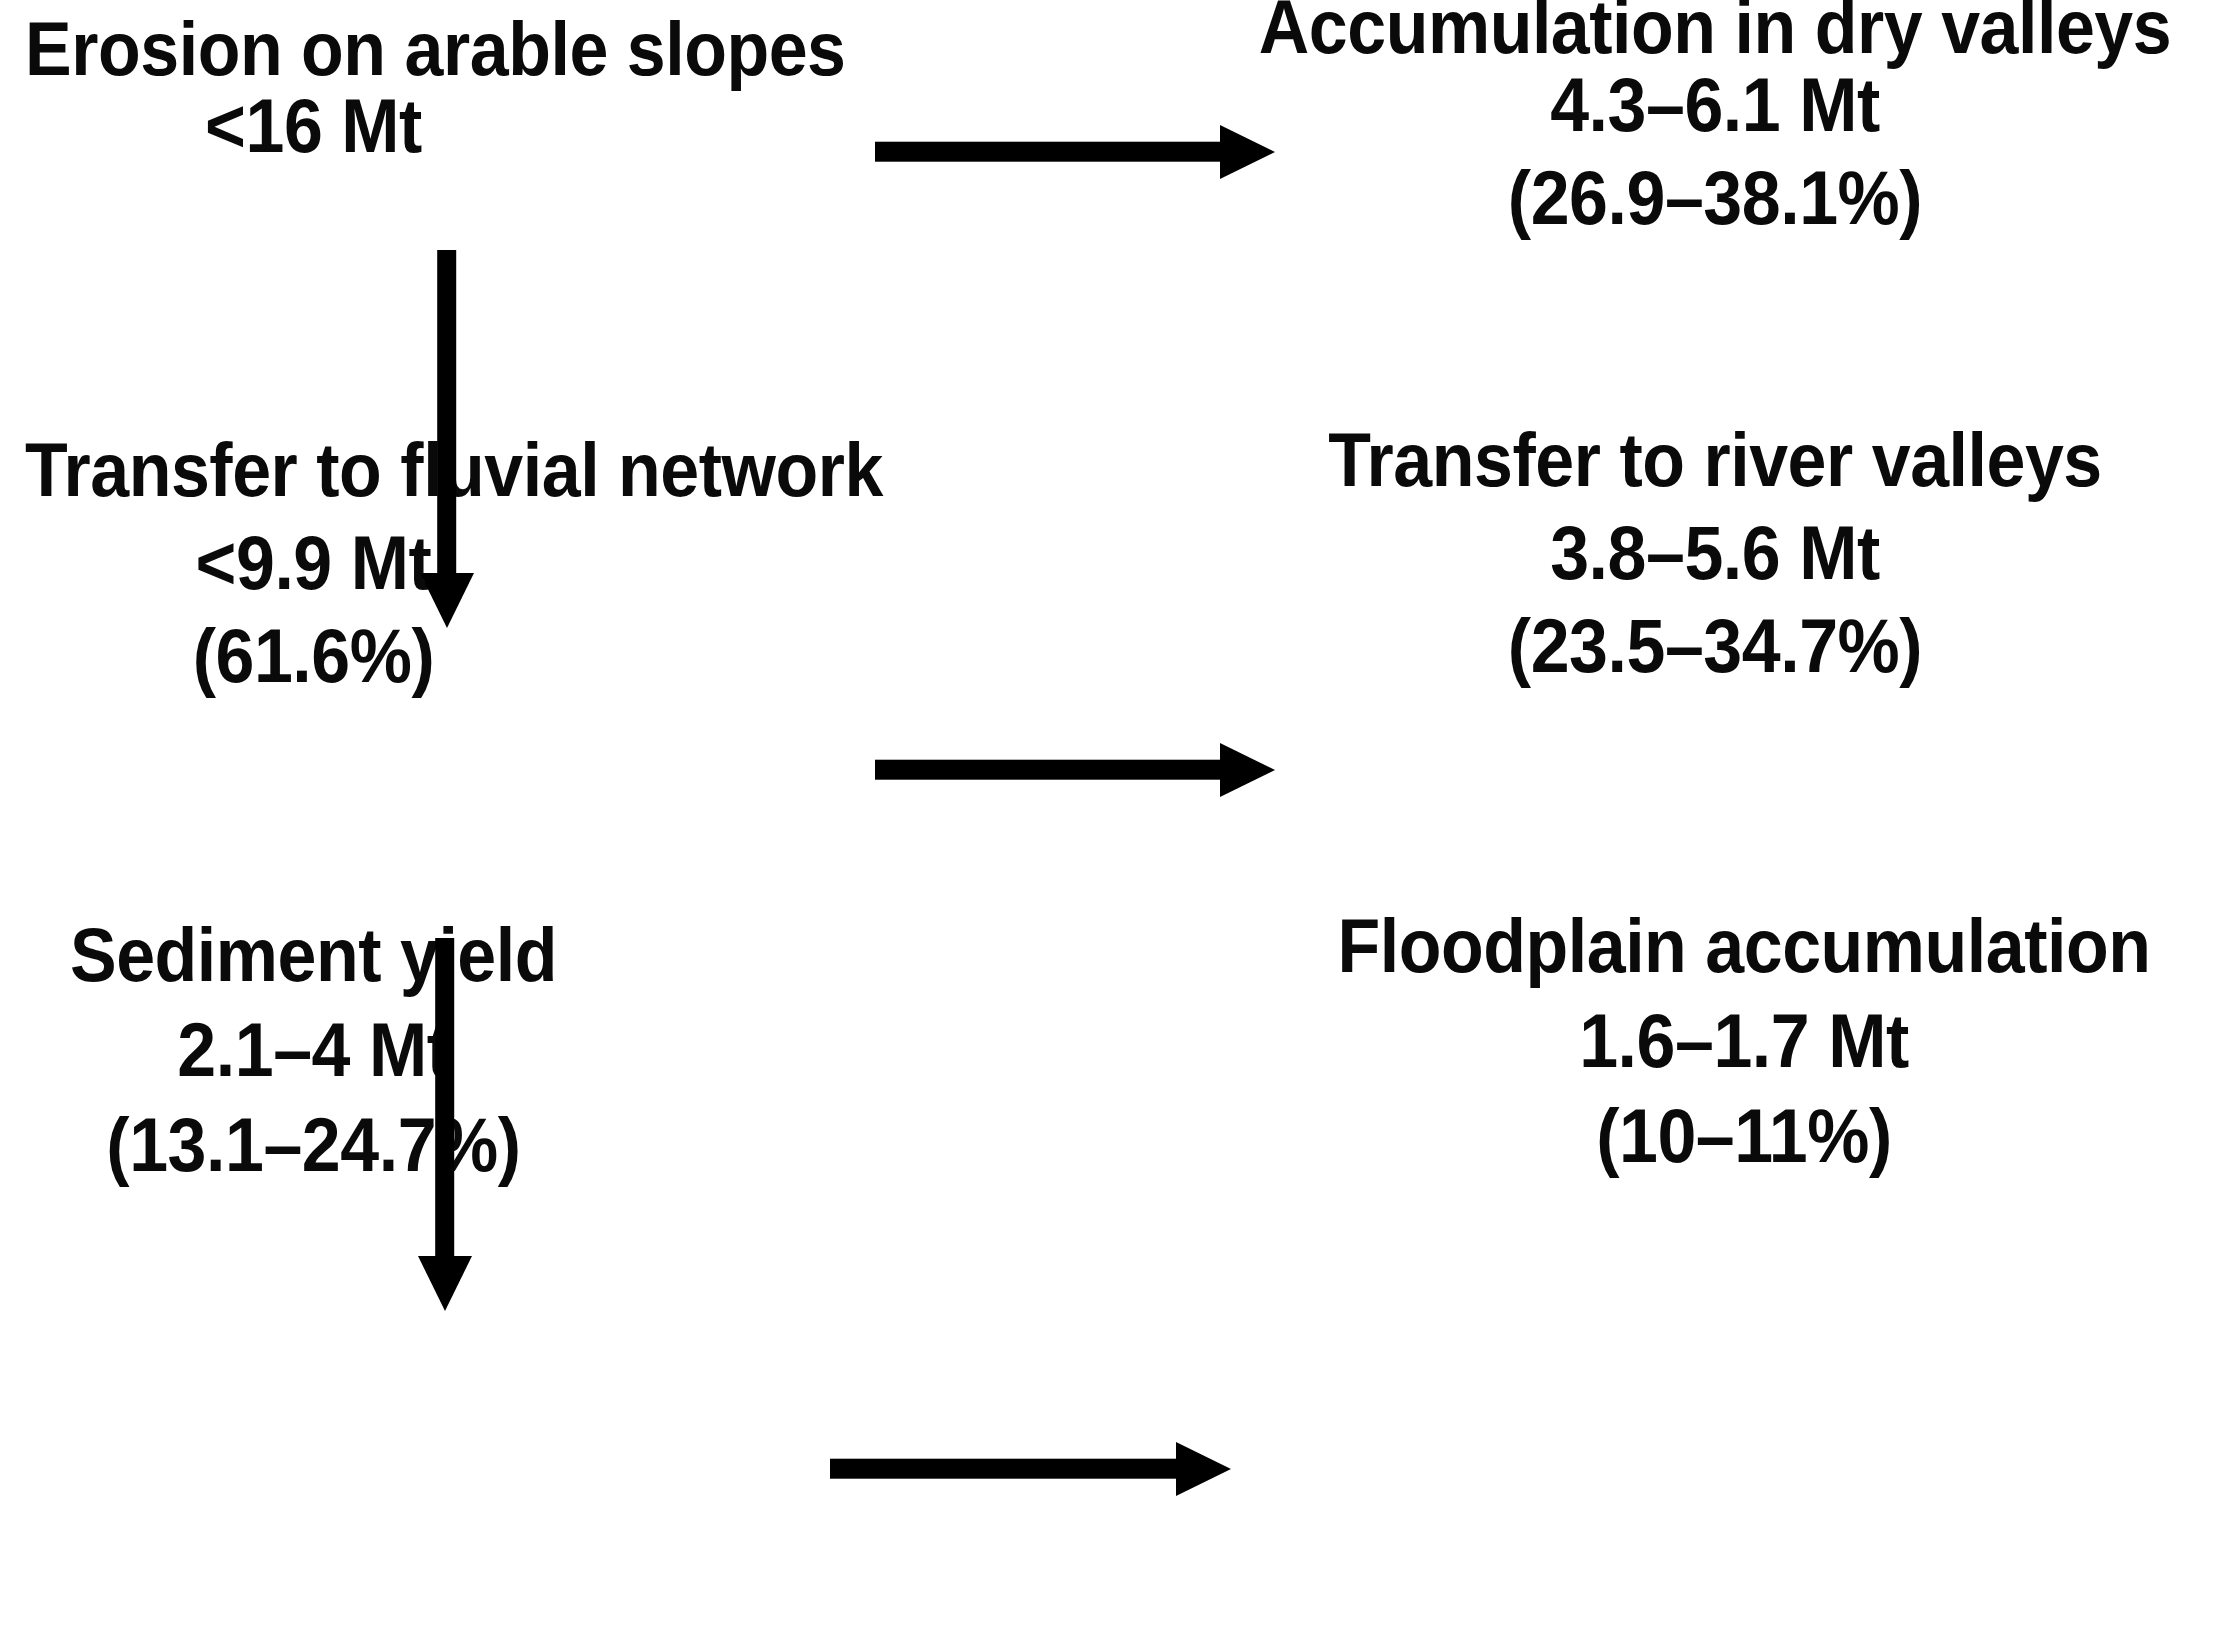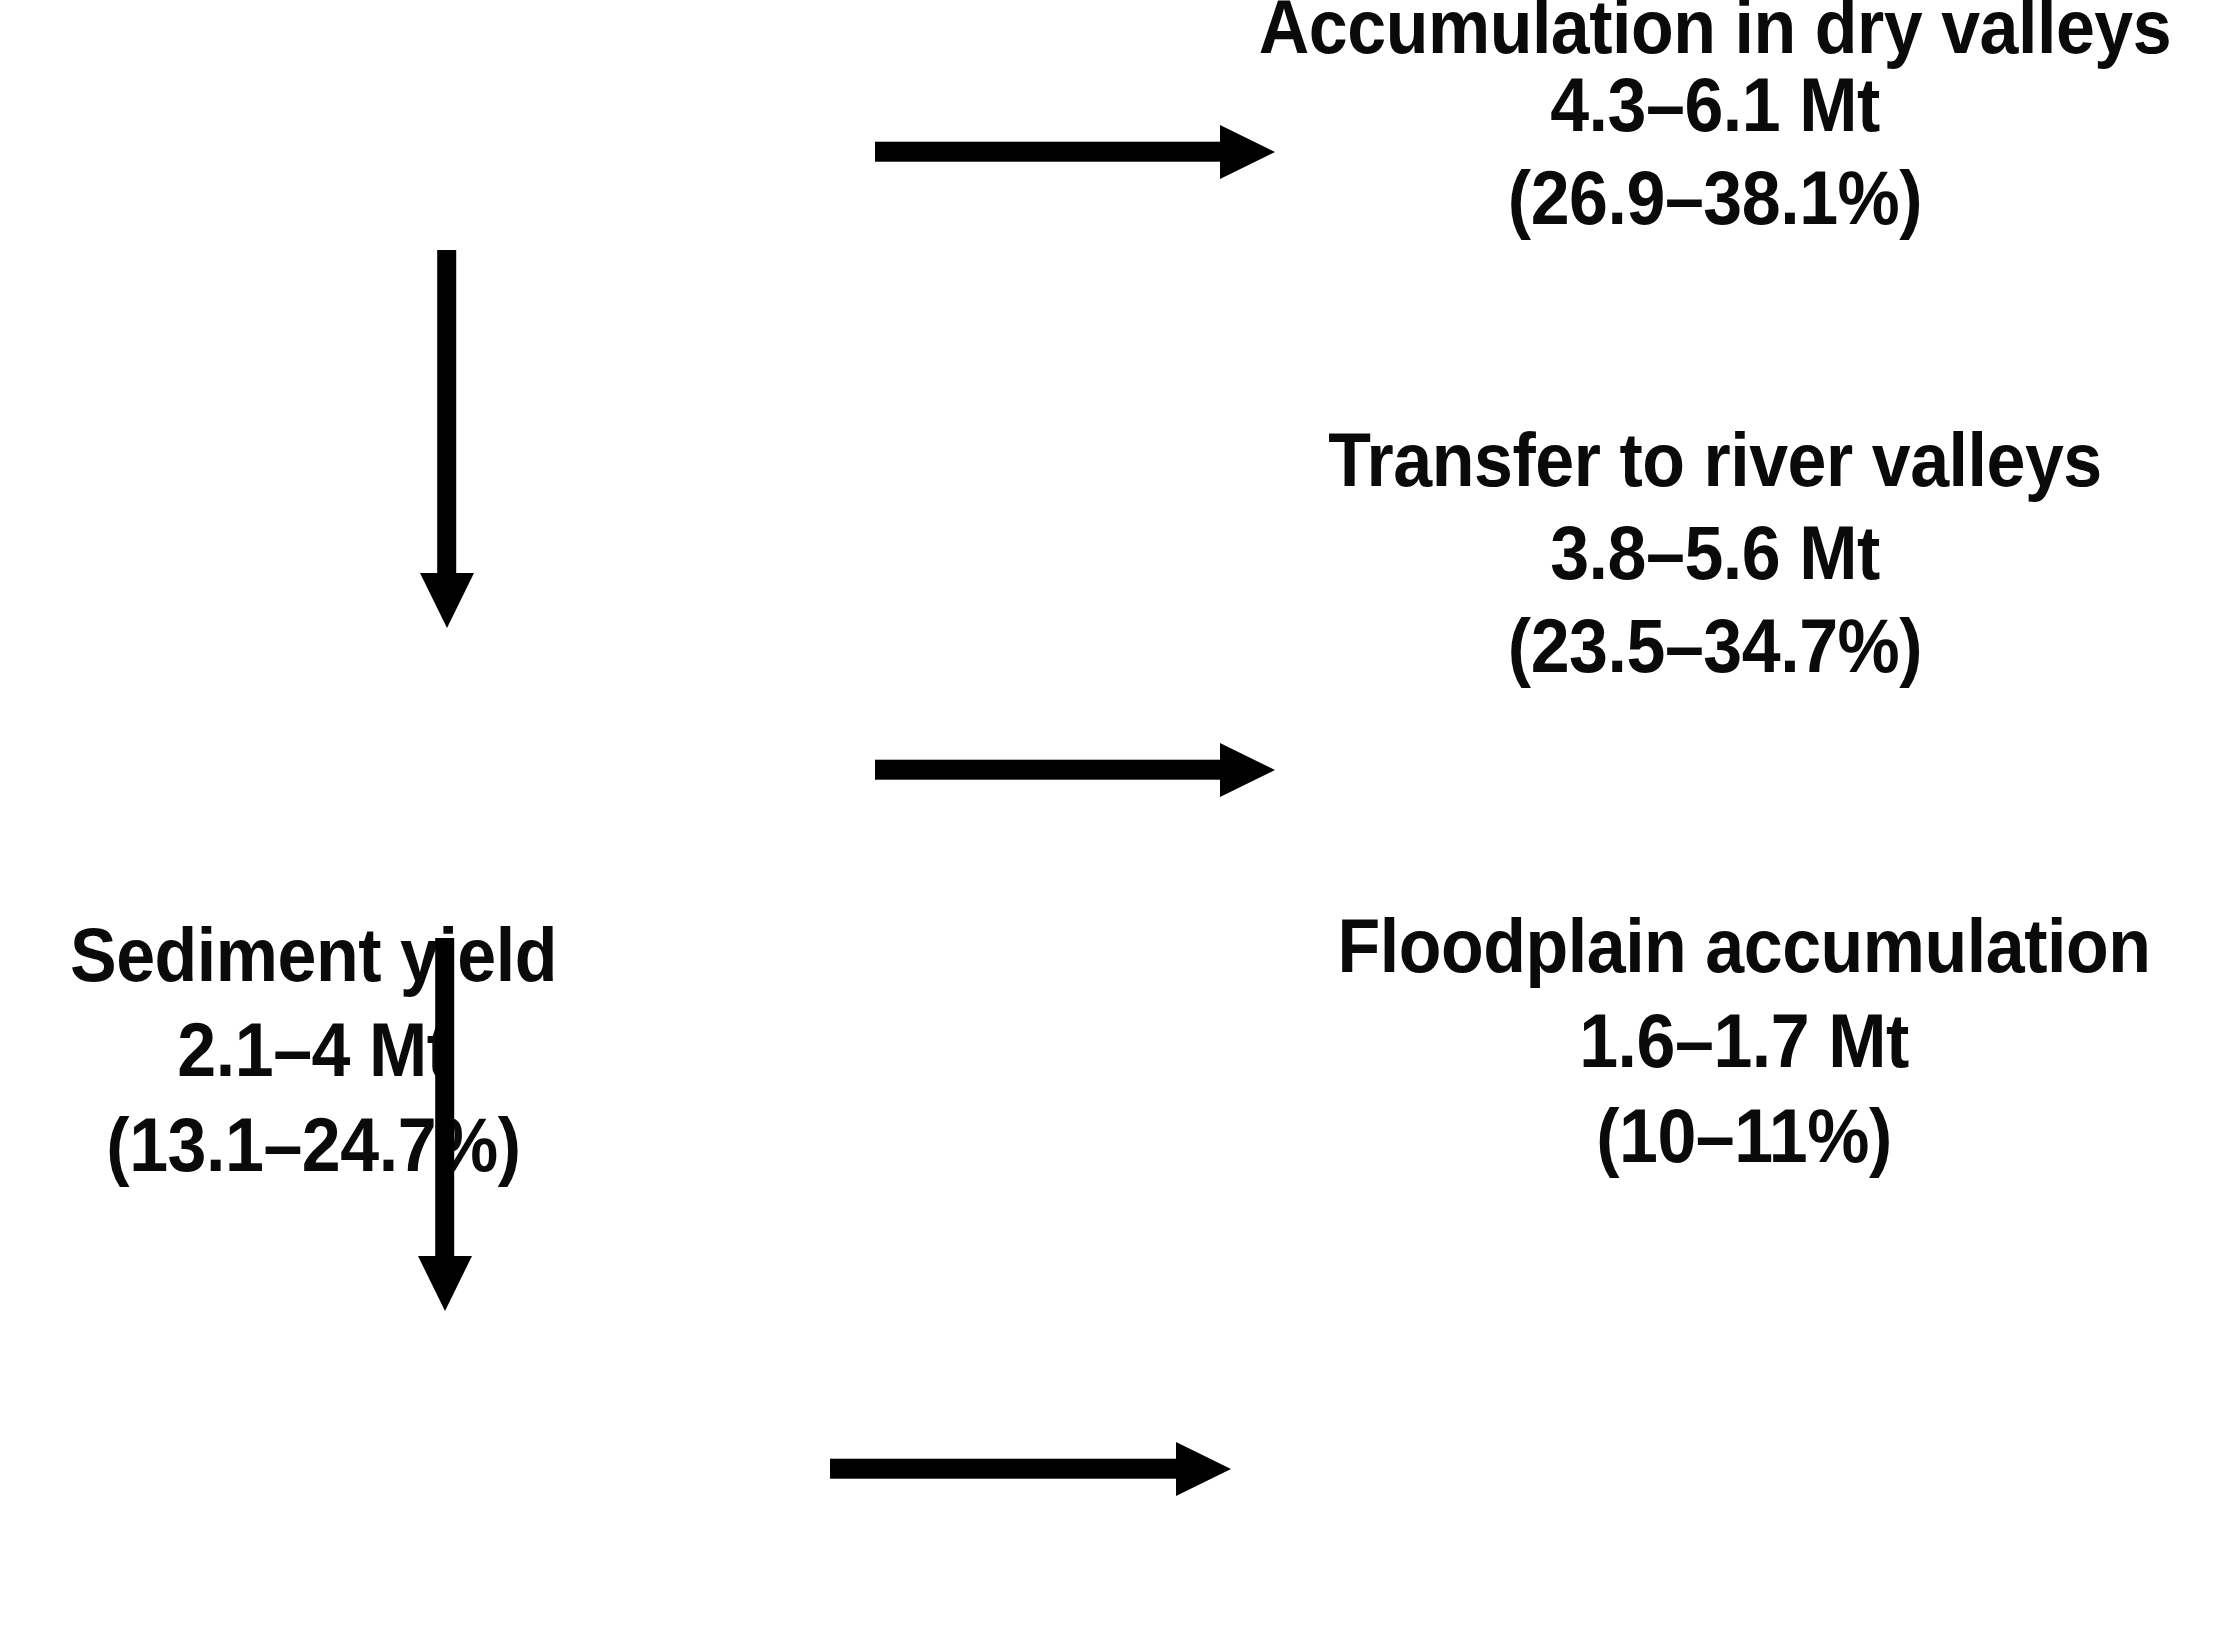--- a/index.html
+++ b/index.html
@@ -114,28 +114,39 @@
 
   #arrow-fluvial-to-yield { left: 417px; top: 938px; width: 55px; height: 372px; }
   #arrow-fluvial-to-yield .shaft { height: 321px; }
   #arrow-fluvial-to-yield .head  { top: 318px; }
 </style>
 </head>
 <body>
 
 <div id="stage">
 
+  <div class="node" id="node-erosion">
+    <span class="line title">Erosion on arable slopes</span>
+    <span class="line value">&lt;16 Mt</span>
+  </div>
 
   <div class="node" id="node-dry-valleys">
     <span class="line title">Accumulation in dry valleys</span>
     <span class="line value">4.3–6.1 Mt</span>
     <div class="gap-sm"></div>
     <span class="line pct">(26.9–38.1%)</span>
   </div>
 
+  <div class="node" id="node-fluvial">
+    <span class="line title">Transfer to fluvial network</span>
+    <div class="gap-sm"></div>
+    <span class="line value">&lt;9.9 Mt</span>
+    <div class="gap-sm"></div>
+    <span class="line pct">(61.6%)</span>
+  </div>
 
   <div class="node" id="node-river-valleys">
     <span class="line title">Transfer to river valleys</span>
     <div class="gap-sm"></div>
     <span class="line value">3.8–5.6 Mt</span>
     <div class="gap-sm"></div>
     <span class="line pct">(23.5–34.7%)</span>
   </div>
 
   <div class="node" id="node-sediment-yield">

